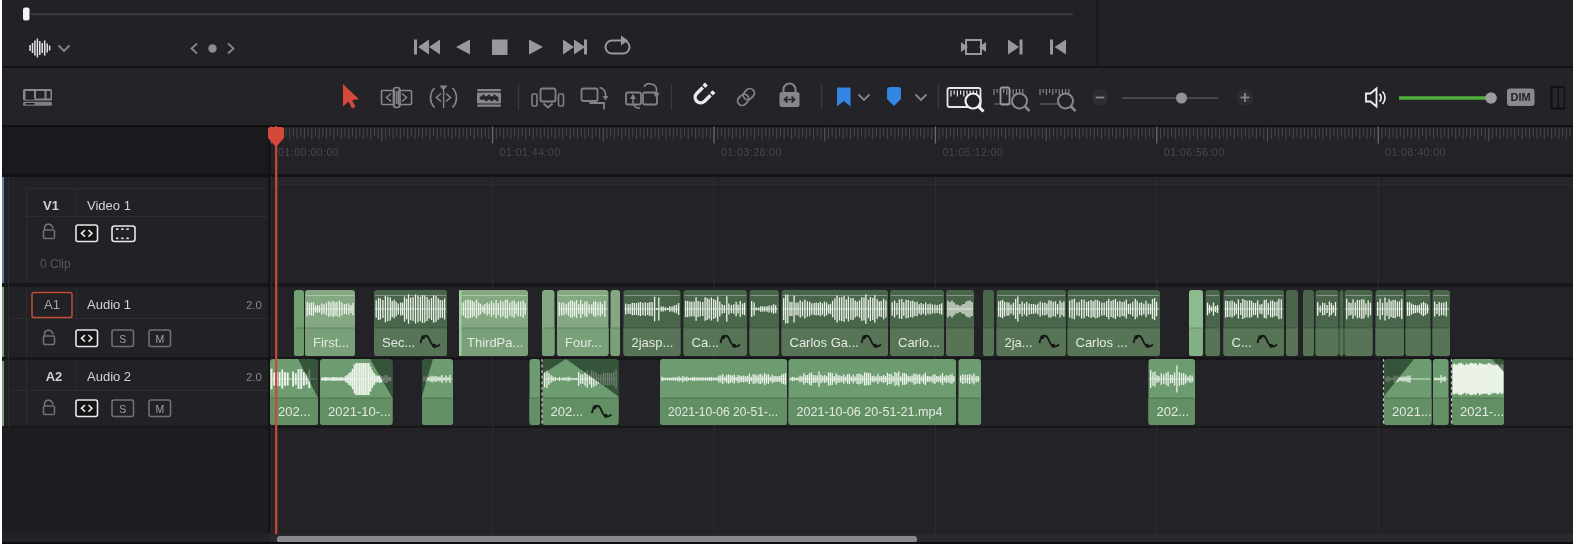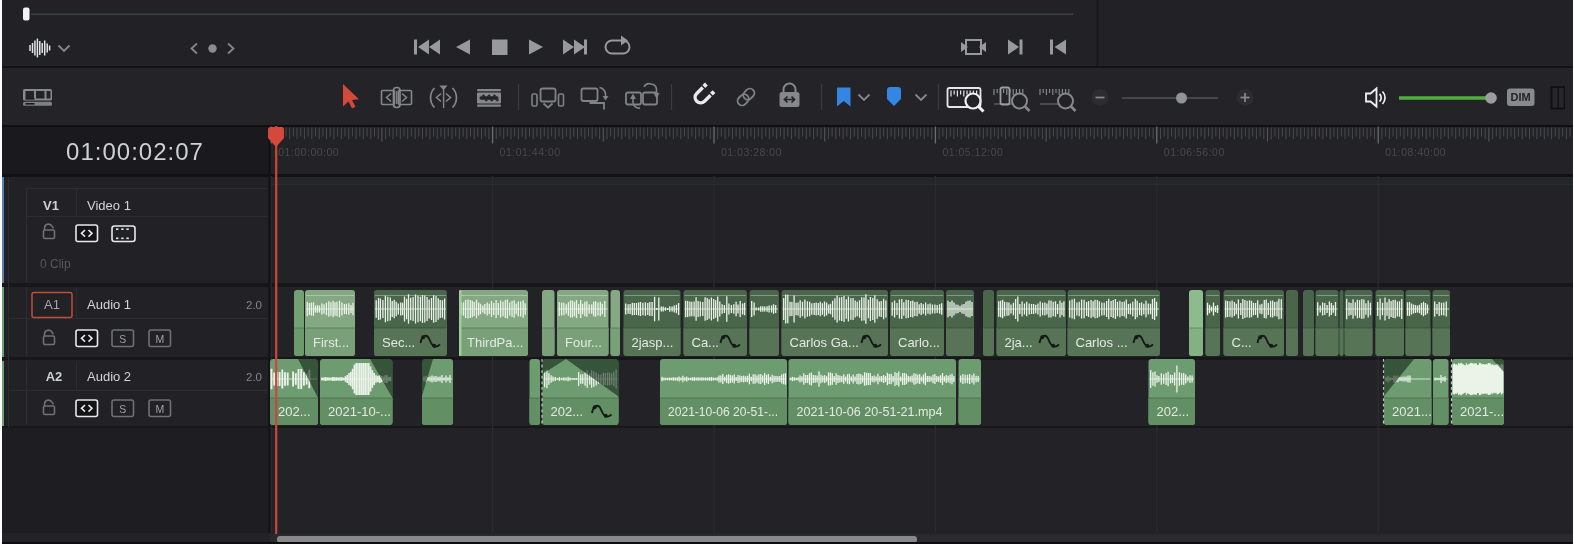--- a/index.html
+++ b/index.html
@@ -9,21 +9,20 @@
 
   <div class="abs" style="left:0;top:0;width:1574px;height:66px;background:#212126"></div>
   <div class="abs" style="left:0;top:66px;width:1574px;height:1.5px;background:#131316"></div>
 
   <div class="abs" style="left:0;top:67.5px;width:1574px;height:57px;background:#232328"></div>
   <div class="abs" style="left:0;top:124.5px;width:1574px;height:2px;background:#101013"></div>
 
   <div class="abs" style="left:0;top:126.5px;width:1574px;height:407px;background:#222227"></div>
 
   <div class="abs" style="left:0;top:126.5px;width:270px;height:47.5px;background:#1a1a1e"></div>
-  <div class="abs" style="left:0;top:140px;width:270px;height:24px;color:#ced0d3;font-size:24px;letter-spacing:1px;text-align:center;line-height:24px">01:00:02:07</div>
   <div class="abs" style="left:0;top:174px;width:1574px;height:2.5px;background:#121215"></div>
   <div class="abs" style="left:0;top:176.5px;width:270px;height:250.5px;background:#212126"></div>
   <div class="abs" style="left:0;top:427px;width:270px;height:106px;background:#1e1e22"></div>
 
   <div class="abs" style="left:270px;top:176.5px;width:1304px;height:7.5px;background:#25262a"></div>
   <div class="abs" style="left:270px;top:184px;width:1304px;height:1px;background:#2a2b2f"></div>
 
   <div class="abs" style="left:0;top:283px;width:1574px;height:4px;background:#17171a"></div>
   <div class="abs" style="left:0;top:356.5px;width:1574px;height:3px;background:#17171a"></div>
   <div class="abs" style="left:0;top:425.5px;width:1574px;height:2.5px;background:#17171a"></div>

